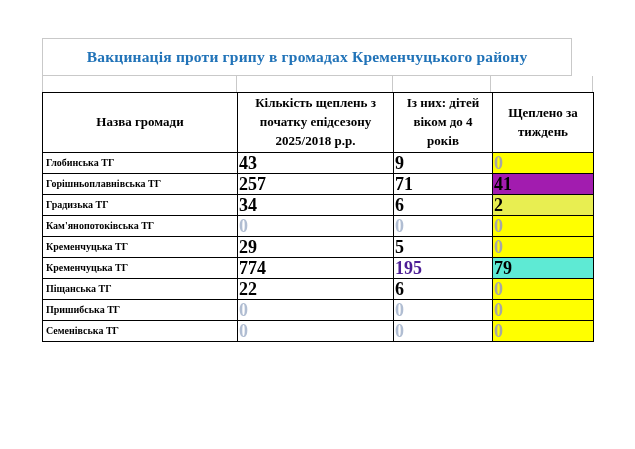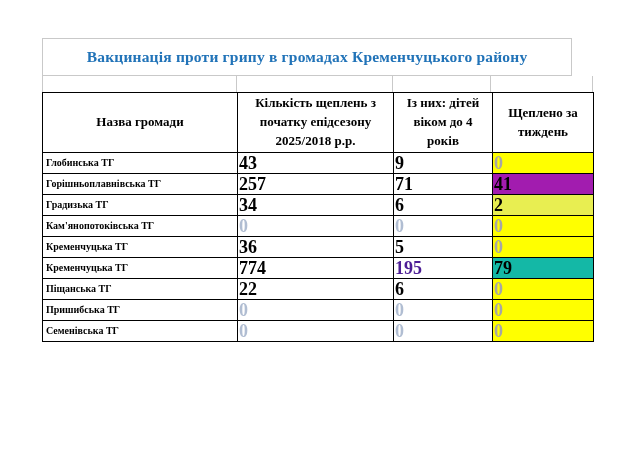--- a/index.html
+++ b/index.html
@@ -95,29 +95,29 @@
     <td class="num-cell" style="background-color: rgb(232, 238, 81); color: rgb(0, 0, 0);">2</td>
   </tr>
         <tr>
     <td class="name-cell">Кам'янопотоківська ТГ</td>
     <td class="num-cell" style="color: rgb(176, 189, 210);">0</td>
     <td class="num-cell" style="color: rgb(176, 189, 210);">0</td>
     <td class="num-cell" style="background-color: rgb(255, 255, 0); color: rgb(166, 166, 166);">0</td>
   </tr>
         <tr>
     <td class="name-cell">Кременчуцька ТГ</td>
-    <td class="num-cell" style="color: rgb(0, 0, 0);">36</td>
+    <td class="num-cell" style="color: rgb(0, 0, 0);">29</td>
     <td class="num-cell" style="color: rgb(0, 0, 0);">5</td>
     <td class="num-cell" style="background-color: rgb(255, 255, 0); color: rgb(166, 166, 166);">0</td>
   </tr>
         <tr>
     <td class="name-cell">Кременчуцька ТГ</td>
     <td class="num-cell" style="color: rgb(0, 0, 0);">774</td>
     <td class="num-cell" style="color: #4c1d95;">195</td>
-    <td class="num-cell" style="background-color: #14b8a6; color: rgb(0, 0, 0);">79</td>
+    <td class="num-cell" style="background-color: #5eead4; color: rgb(0, 0, 0);">79</td>
   </tr>
         <tr>
     <td class="name-cell">Піщанська ТГ</td>
     <td class="num-cell" style="color: rgb(0, 0, 0);">22</td>
     <td class="num-cell" style="color: rgb(0, 0, 0);">6</td>
     <td class="num-cell" style="background-color: rgb(255, 255, 0); color: rgb(166, 166, 166);">0</td>
   </tr>
         <tr>
     <td class="name-cell">Пришибська ТГ</td>
     <td class="num-cell" style="color: rgb(176, 189, 210);">0</td>

